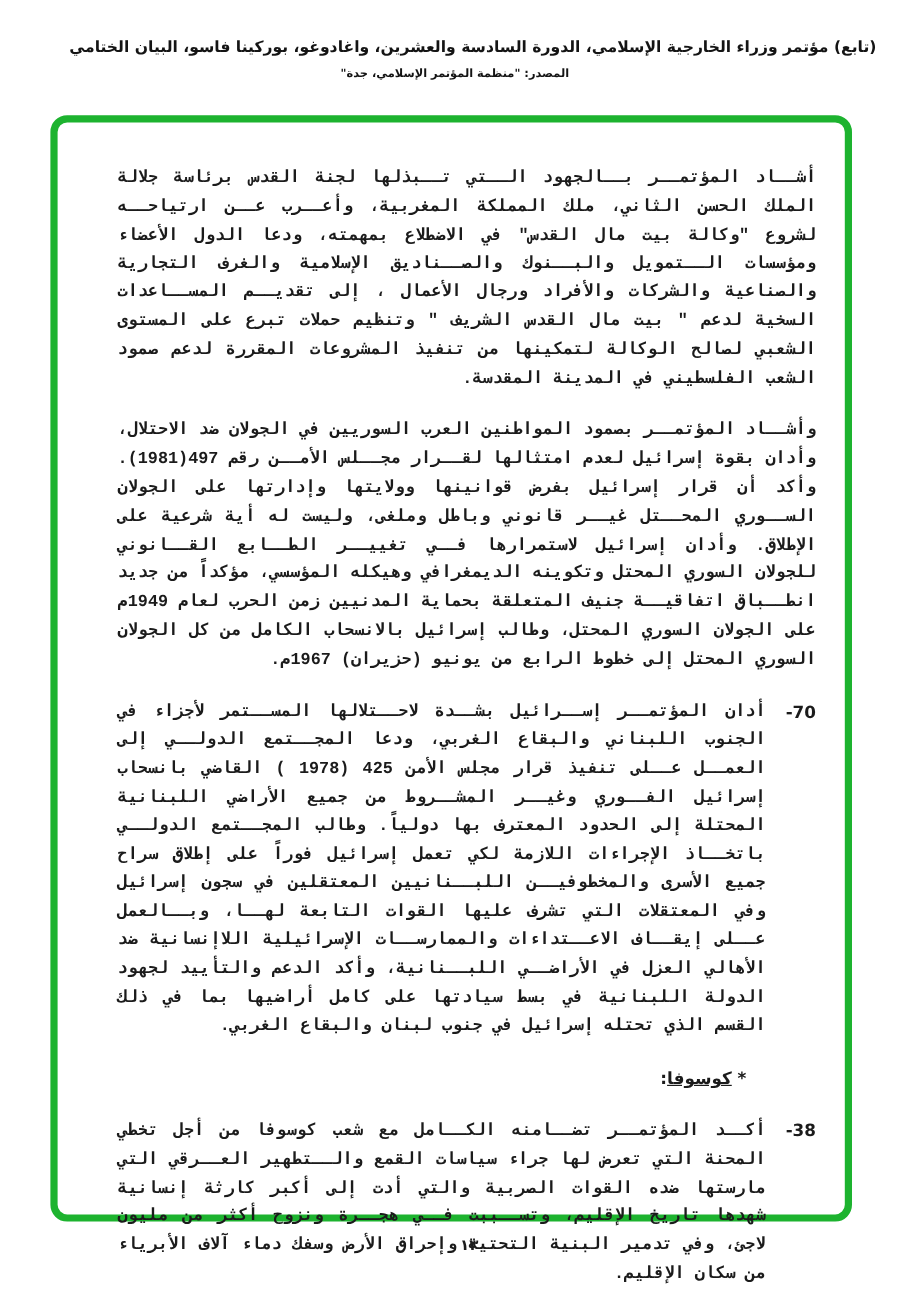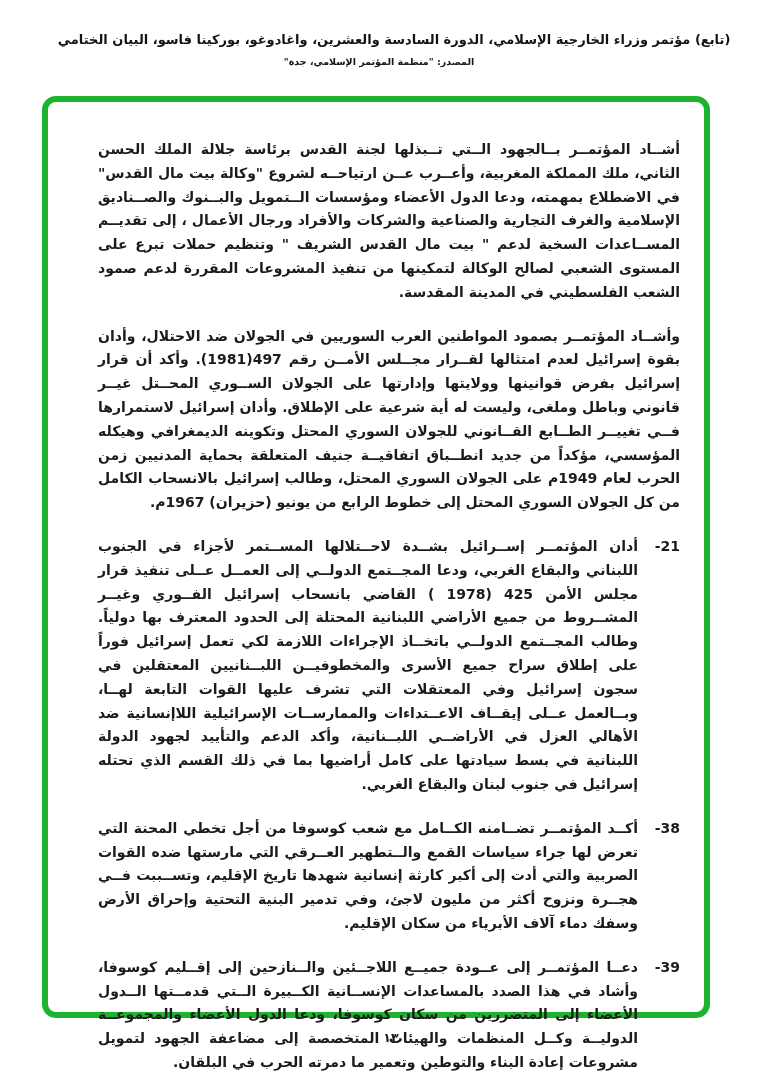--- a/index.html
+++ b/index.html
@@ -61,20 +61,21 @@
     line-height: 23.8px;
     color: #1b1b1b;
   }
   .item-number {
     flex: none;
     width: 34px;
   }
   .item-text {
     flex: 1;
     text-align: justify;
+    font-family: Liberation Mono, monospace;
   }
   .section-heading {
     direction: rtl;
     font-size: 14px;
     font-weight: bold;
     margin: 2px 58px 20px 0;
     line-height: 23.8px;
   }
   .section-heading .underlined {
     text-decoration: underline;
@@ -105,24 +106,28 @@
 
       <div class="item">
         <div class="item-text">أشــاد المؤتمــر بــالجهود الــتي تــبذلها لجنة القدس برئاسة جلالة الملك الحسن الثاني، ملك المملكة المغربية، وأعــرب عــن ارتياحــه لشروع "وكالة بيت مال القدس" في الاضطلاع بمهمته، ودعا الدول الأعضاء ومؤسسات الــتمويل والبــنوك والصــناديق الإسلامية والغرف التجارية والصناعية والشركات والأفراد ورجال الأعمال ، إلى تقديــم المســاعدات السخية لدعم " بيت مال القدس الشريف " وتنظيم حملات تبرع على المستوى الشعبي لصالح الوكالة لتمكينها من تنفيذ المشروعات المقررة لدعم صمود الشعب الفلسطيني في المدينة المقدسة.</div>
       </div>
 
       <div class="item">
         <div class="item-text">وأشــاد المؤتمــر بصمود المواطنين العرب السوريين في الجولان ضد الاحتلال، وأدان بقوة إسرائيل لعدم امتثالها لقــرار مجــلس الأمــن رقم 497(1981). وأكد أن قرار إسرائيل بفرض قوانينها وولايتها وإدارتها على الجولان الســوري المحــتل غيــر قانوني وباطل وملغى، وليست له أية شرعية على الإطلاق. وأدان إسرائيل لاستمرارها فــي تغييــر الطــابع القــانوني للجولان السوري المحتل وتكوينه الديمغرافي وهيكله المؤسسي، مؤكداً من جديد انطــباق اتفاقيــة جنيف المتعلقة بحماية المدنيين زمن الحرب لعام 1949م على الجولان السوري المحتل، وطالب إسرائيل بالانسحاب الكامل من كل الجولان السوري المحتل إلى خطوط الرابع من يونيو (حزيران) 1967م.</div>
       </div>
 
       <div class="item">
-        <div class="item-number">21-</div>
+        <div class="item-number">70-</div>
         <div class="item-text">أدان المؤتمــر إســرائيل بشــدة لاحــتلالها المســتمر لأجزاء في الجنوب اللبناني والبقاع الغربي، ودعا المجــتمع الدولــي إلى العمــل عــلى تنفيذ قرار مجلس الأمن 425 (1978 ) القاضي بانسحاب إسرائيل الفــوري وغيــر المشــروط من جميع الأراضي اللبنانية المحتلة إلى الحدود المعترف بها دولياً. وطالب المجــتمع الدولــي باتخــاذ الإجراءات اللازمة لكي تعمل إسرائيل فوراً على إطلاق سراح جميع الأسرى والمخطوفيــن اللبــنانيين المعتقلين في سجون إسرائيل وفي المعتقلات التي تشرف عليها القوات التابعة لهــا، وبــالعمل عــلى إيقــاف الاعــتداءات والممارســات الإسرائيلية اللاإنسانية ضد الأهالي العزل في الأراضــي اللبــنانية، وأكد الدعم والتأييد لجهود الدولة اللبنانية في بسط سيادتها على كامل أراضيها بما في ذلك القسم الذي تحتله إسرائيل في جنوب لبنان والبقاع الغربي.</div>
       </div>
 
+      <div class="section-heading">
+        <span>*</span>
+        <span class="underlined">كوسوفا</span><span>:</span>
+      </div>
 
       <div class="item">
         <div class="item-number">38-</div>
         <div class="item-text">أكــد المؤتمــر تضــامنه الكــامل مع شعب كوسوفا من أجل تخطي المحنة التي تعرض لها جراء سياسات القمع والــتطهير العــرقي التي مارستها ضده القوات الصربية والتي أدت إلى أكبر كارثة إنسانية شهدها تاريخ الإقليم، وتســببت فــي هجــرة ونزوح أكثر من مليون لاجئ، وفي تدمير البنية التحتية وإحراق الأرض وسفك دماء آلاف الأبرياء من سكان الإقليم.</div>
       </div>
 
       <div class="item">
         <div class="item-number">39-</div>
         <div class="item-text">دعــا المؤتمــر إلى عــودة جميــع اللاجــئين والــنازحين إلى إقــليم كوسوفا، وأشاد في هذا الصدد بالمساعدات الإنســانية الكــبيرة الــتي قدمــتها الــدول الأعضاء إلى المتضررين من سكان كوسوفا، ودعا الدول الأعضاء والمجموعــة الدوليــة وكــل المنظمات والهيئات المتخصصة إلى مضاعفة الجهود لتمويل مشروعات إعادة البناء والتوطين وتعمير ما دمرته الحرب في البلقان.</div>
       </div>

